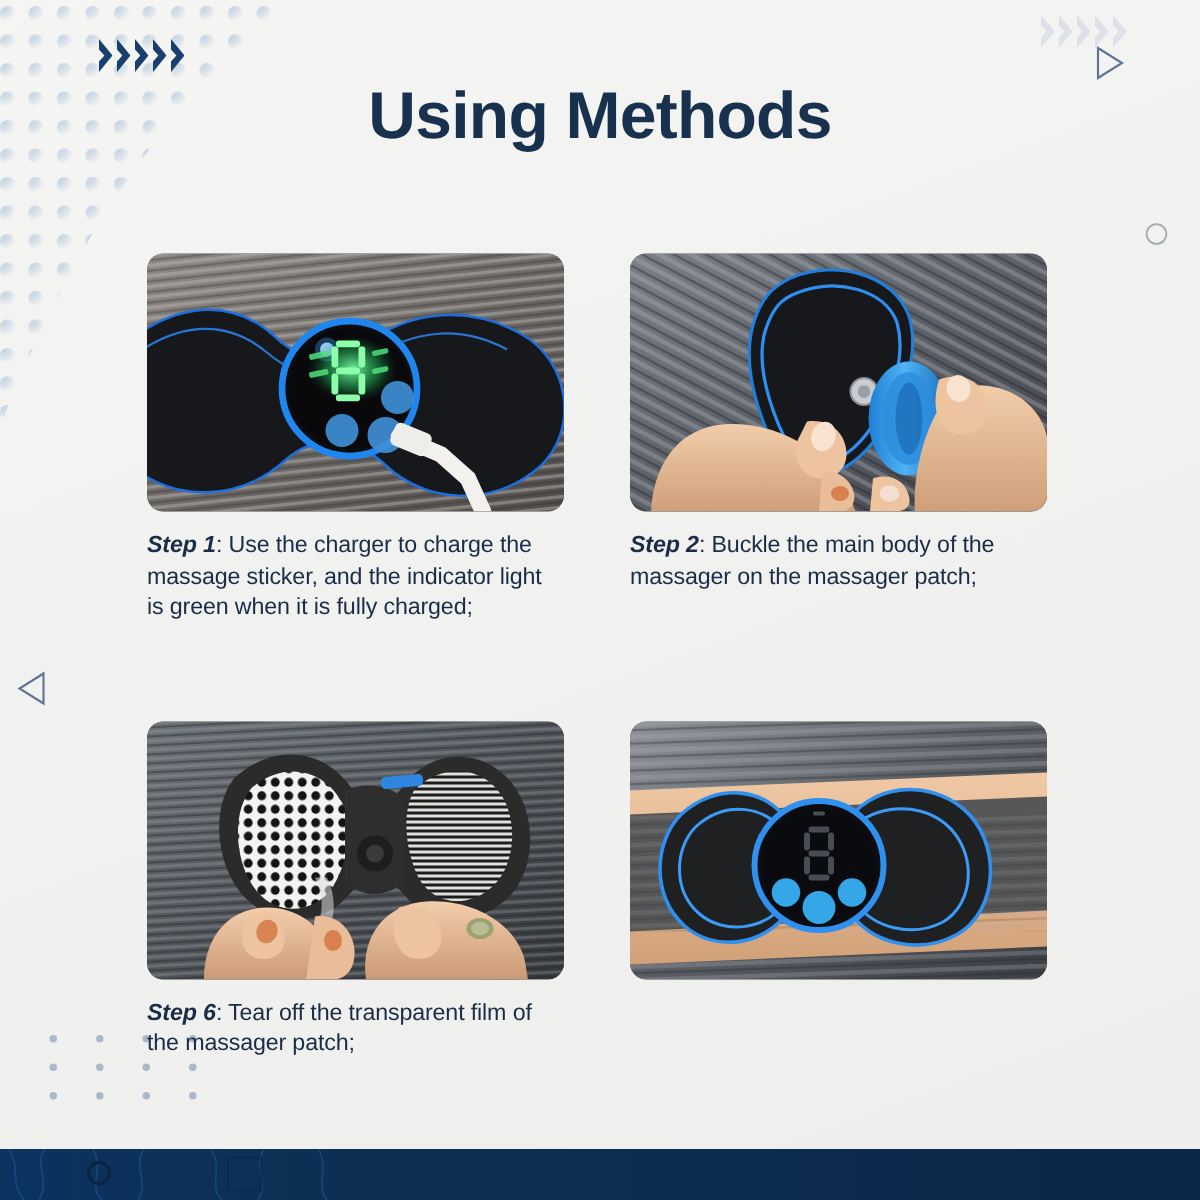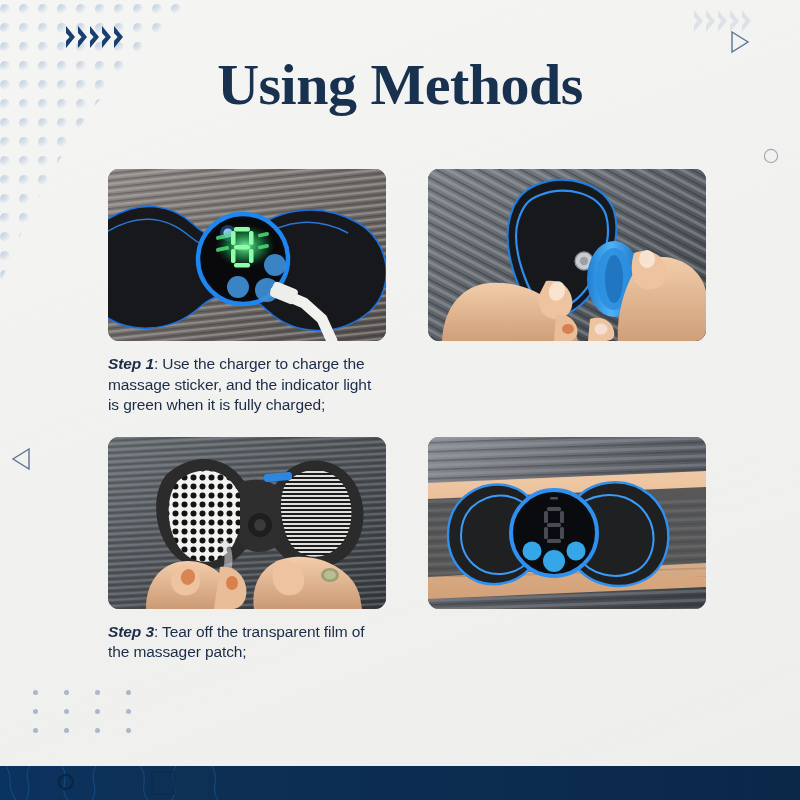--- a/index.html
+++ b/index.html
@@ -66,38 +66,39 @@
     background: #aab8c9;
     display: block;
   }
 
   
   .title {
     position: absolute;
     left: 0; right: 0;
     top: 56px;
     text-align: center;
-    font-size: 58px;
+    font-size: 44px;
     line-height: 1;
     font-weight: 800;
     letter-spacing: -0.5px;
     color: #17314f;
-    font-family: Liberation Serif, serif;
+    font-family: Liberation Sans, sans-serif;
   }
 
   
   .steps {
     position: absolute;
-    left: 108px;
+    left: 98px;
     top: 169px;
     width: 604px;
     display: grid;
     grid-template-columns: 278px 278px;
     column-gap: 42px;
     row-gap: 0px;
+    gap: 44px;
   }
   .step { width: 278px; }
   .step.r2 { margin-top: 21px; }
 
   .photo {
     width: 278px;
     height: 172px;
     border-radius: 11px;
     overflow: hidden;
     position: relative;
@@ -323,20 +324,23 @@
           <path d="M128 146 C 136 144 144 148 148 156 C 152 164 148 172 140 172 L 126 172 Z" fill="#e9bd98"></path>
           <ellipse cx="140" cy="160" rx="6" ry="5" fill="#d8814f"></ellipse>
 
           <path d="M216 90 C 244 82 272 96 278 122 L 278 172 L 190 172 C 188 150 196 110 216 90 Z" fill="url(#skin2)"></path>
           <path d="M206 84 C 222 78 236 86 238 100 C 240 114 230 122 218 120 C 206 118 200 104 206 84 Z" fill="#eec4a0"></path>
           <ellipse cx="219" cy="90" rx="8" ry="9" fill="#f7e3d0" transform="rotate(-10 219 90)"></ellipse>
           <path d="M162 150 C 174 146 184 152 186 162 C 188 170 182 172 176 172 L 160 172 Z" fill="#eec4a0"></path>
           <ellipse cx="173" cy="160" rx="6.5" ry="5.5" fill="#f3ded0"></ellipse>
         </svg>
       </div>
+      <div class="caption">
+        <span class="lbl">Step 2</span><span>: </span><span>Buckle the main body of the massager on the massager patch;</span>
+      </div>
     </div>
 
     <div class="step r2">
       <div class="photo">
         <svg viewBox="0 0 278 172" preserveAspectRatio="xMidYMid slice">
           <defs>
             <linearGradient id="wood3" x1="0" y1="0" x2="1" y2="1">
               <stop offset="0%" stop-color="#6e7378"></stop>
                 <stop offset="55%" stop-color="#4e5257"></stop>
                 <stop offset="100%" stop-color="#34383c"></stop>
@@ -379,21 +383,21 @@
           <ellipse cx="80" cy="140" rx="7" ry="8" fill="#d98553" transform="rotate(20 80 140)"></ellipse>
           <path d="M112 130 C 126 128 136 138 138 150 C 140 162 134 172 124 172 L 106 172 Z" fill="#e9bd98"></path>
           <ellipse cx="124" cy="146" rx="6" ry="7" fill="#d8814f"></ellipse>
           <path d="M146 172 C 142 144 158 122 186 120 C 216 118 246 134 252 160 L 254 172 Z" fill="url(#skin3)"></path>
           <path d="M168 124 C 182 120 194 128 196 140 C 198 152 190 160 178 158 C 166 156 160 138 168 124 Z" fill="#eec4a0"></path>
           <ellipse cx="222" cy="138" rx="9" ry="7" fill="#9aa06f"></ellipse>
           <ellipse cx="222" cy="138" rx="6" ry="4.5" fill="#b9bd95"></ellipse>
         </svg>
       </div>
       <div class="caption">
-        <span class="lbl">Step 3</span><span>: </span><span>Tear off the transparent film of the massager patch;</span>
+        <span class="lbl">Step 6</span><span>: </span><span>Tear off the transparent film of the massager patch;</span>
       </div>
     </div>
 
     <div class="step r2">
       <div class="photo">
         <svg viewBox="0 0 278 172" preserveAspectRatio="xMidYMid slice">
           <defs>
             <linearGradient id="wood4" x1="0" y1="0" x2="1" y2="1">
               <stop offset="0%" stop-color="#8f9298"></stop>
                 <stop offset="45%" stop-color="#5e6268"></stop>

